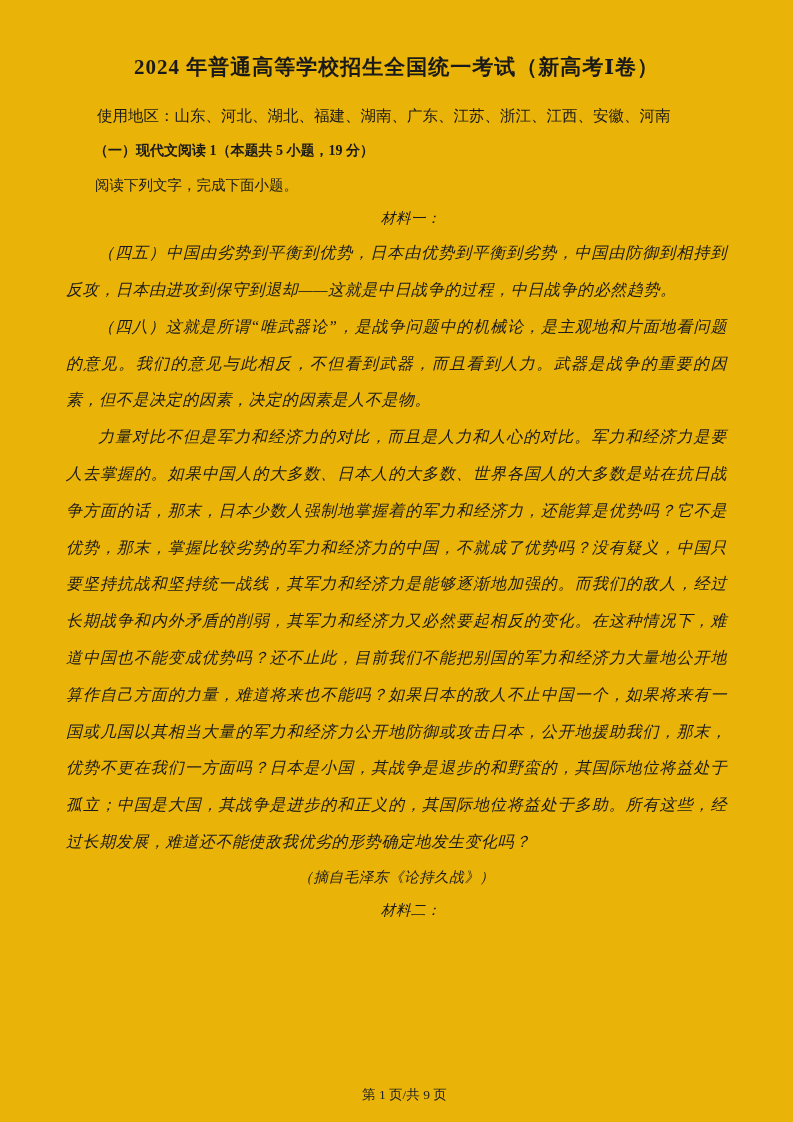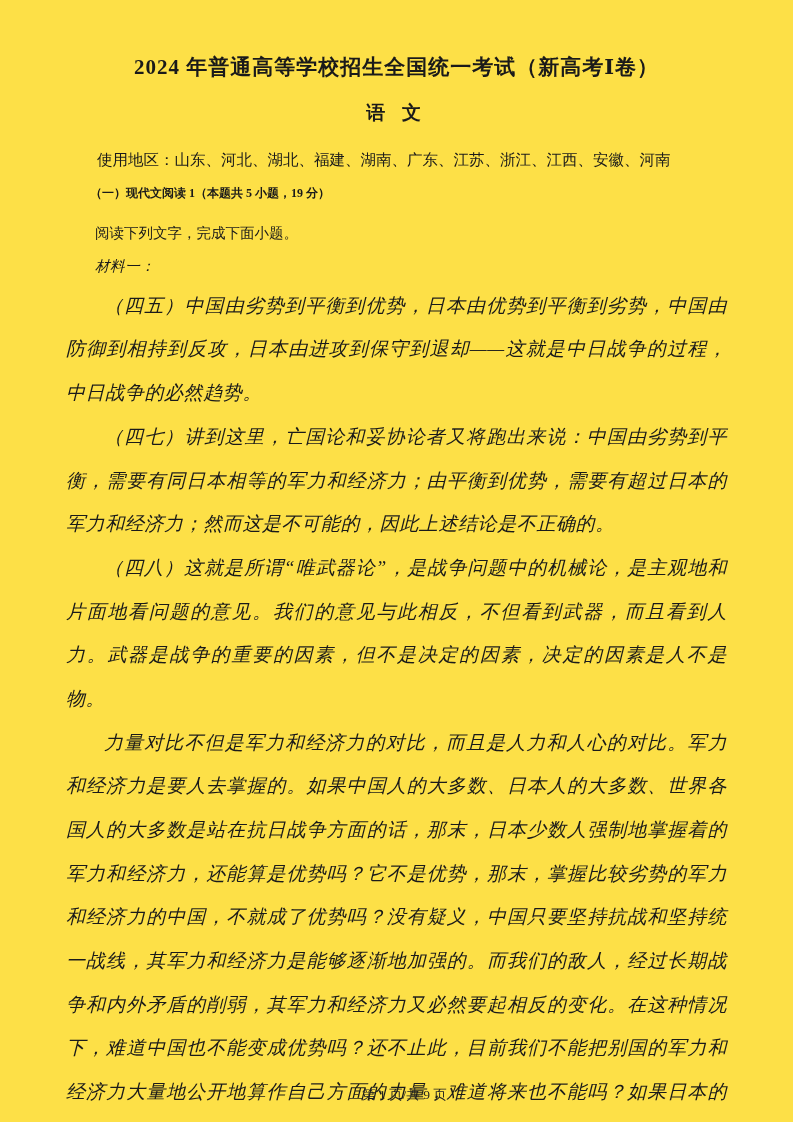--- a/index.html
+++ b/index.html
@@ -5,21 +5,21 @@
   html, body {
     margin: 0;
     padding: 0;
     background: #ffffff;
   }
   .page {
     position: relative;
     width: 793px;
     height: 1122px;
     margin: 0 auto;
-    background: #fde047;
+    background: #eab308;
     color: #1a1a1a;
     font-family: "Liberation Serif", "DejaVu Serif", serif;
     box-sizing: border-box;
     padding: 52px 66px 0 66px;
     overflow: hidden;
   }
   .title {
     text-align: center;
     font-size: 21px;
     font-weight: bold;
@@ -42,44 +42,45 @@
     margin: 0 0 6px 0;
     line-height: 2.0;
   }
   .section-heading {
     font-size: 15.5px;
     font-weight: bold;
     margin: 0 0 6px 0;
     line-height: 2.0;
   }
   .subsection-heading {
-    font-size: 12px;
+    font-size: 14px;
     font-weight: bold;
     text-indent: 2em;
-    margin: 0 0 12px 0;
+    margin: 0 0 4px 0;
     line-height: 2.0;
   }
   .instruction {
     font-size: 14.5px;
     text-indent: 2em;
     margin: 0;
     line-height: 2.3;
   }
   .kai {
     font-style: italic;
     letter-spacing: 0.6px;
+    text-align: center;
   }
   .material-label {
     font-size: 14.5px;
     text-indent: 2em;
     margin: 0;
     line-height: 2.3;
   }
   .para {
-    font-size: 19px;
+    font-size: 16px;
     text-indent: 2em;
     text-align: justify;
     margin: 0;
     line-height: 2.3;
   }
   .attribution {
     font-size: 14.5px;
     margin: 0;
     line-height: 2.3;
   }
@@ -93,35 +94,33 @@
     color: #222222;
   }
 </style>
 </head>
 <body>
 
 <div class="page">
 
   <h1 class="title">2024 年普通高等学校招生全国统一考试（新高考Ⅰ卷）</h1>
 
-  <h2 class="subject">语 文</h2>
 
   <p class="regions">使用地区：山东、河北、湖北、福建、湖南、广东、江苏、浙江、江西、安徽、河南</p>
 
 
   <p class="subsection-heading">（一）现代文阅读 1（本题共 5 小题，19 分）</p>
 
   <p class="instruction">阅读下列文字，完成下面小题。</p>
 
   <p class="material-label kai">材料一：</p>
 
   <p class="para kai">（四五）中国由劣势到平衡到优势，日本由优势到平衡到劣势，中国由防御到相持到反攻，日本由进攻到保守到退却——这就是中日战争的过程，中日战争的必然趋势。</p>
 
 
-  <p class="para kai">（四七）讲到这里，亡国论和妥协论者又将跑出来说：中国由劣势到平衡，需要有同日本相等的军力和经济力；由平衡到优势，需要有超过日本的军力和经济力；然而这是不可能的，因此上述结论是不正确的。</p>
 
   <p class="para kai">（四八）这就是所谓“唯武器论”，是战争问题中的机械论，是主观地和片面地看问题的意见。我们的意见与此相反，不但看到武器，而且看到人力。武器是战争的重要的因素，但不是决定的因素，决定的因素是人不是物。</p>
 
   <p class="para kai">力量对比不但是军力和经济力的对比，而且是人力和人心的对比。军力和经济力是要人去掌握的。如果中国人的大多数、日本人的大多数、世界各国人的大多数是站在抗日战争方面的话，那末，日本少数人强制地掌握着的军力和经济力，还能算是优势吗？它不是优势，那末，掌握比较劣势的军力和经济力的中国，不就成了优势吗？没有疑义，中国只要坚持抗战和坚持统一战线，其军力和经济力是能够逐渐地加强的。而我们的敌人，经过长期战争和内外矛盾的削弱，其军力和经济力又必然要起相反的变化。在这种情况下，难道中国也不能变成优势吗？还不止此，目前我们不能把别国的军力和经济力大量地公开地算作自己方面的力量，难道将来也不能吗？如果日本的敌人不止中国一个，如果将来有一国或几国以其相当大量的军力和经济力公开地防御或攻击日本，公开地援助我们，那末，优势不更在我们一方面吗？日本是小国，其战争是退步的和野蛮的，其国际地位将益处于孤立；中国是大国，其战争是进步的和正义的，其国际地位将益处于多助。所有这些，经过长期发展，难道还不能使敌我优劣的形势确定地发生变化吗？</p>
 
   <p class="attribution kai">（摘自毛泽东《论持久战》）</p>
 
   <p class="material-label kai">材料二：</p>
 
 

